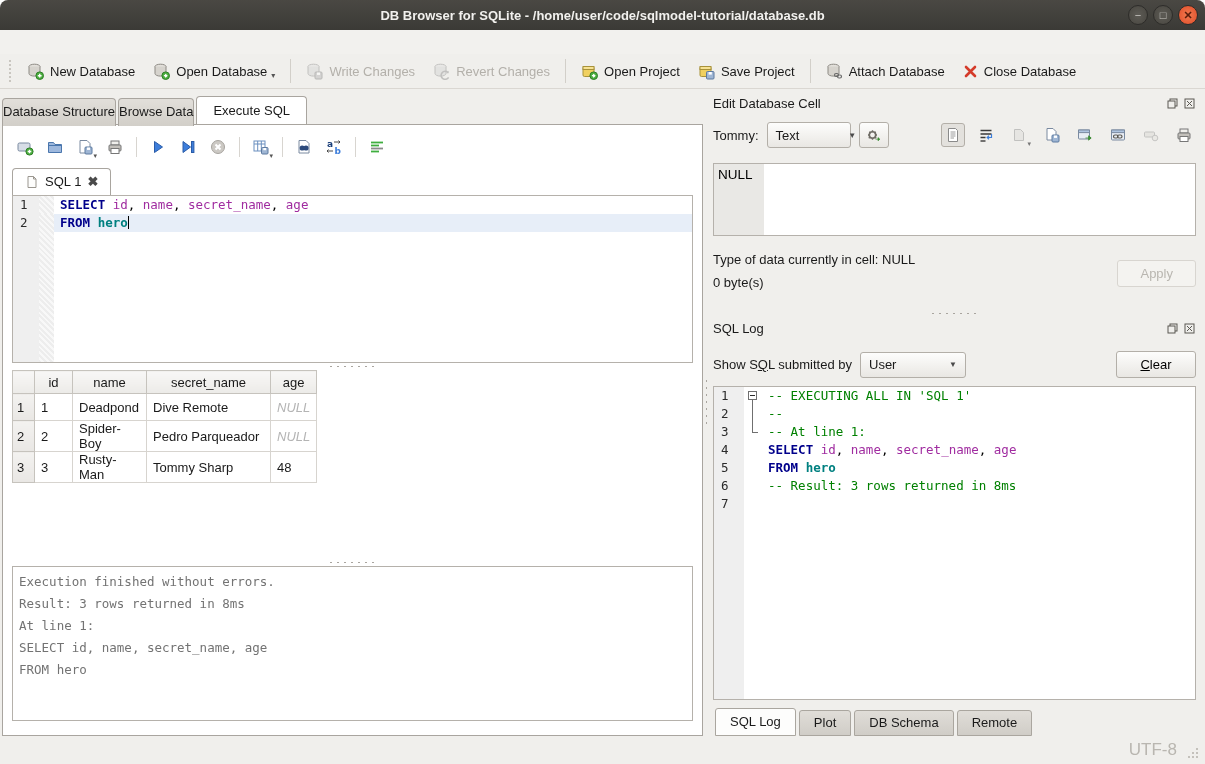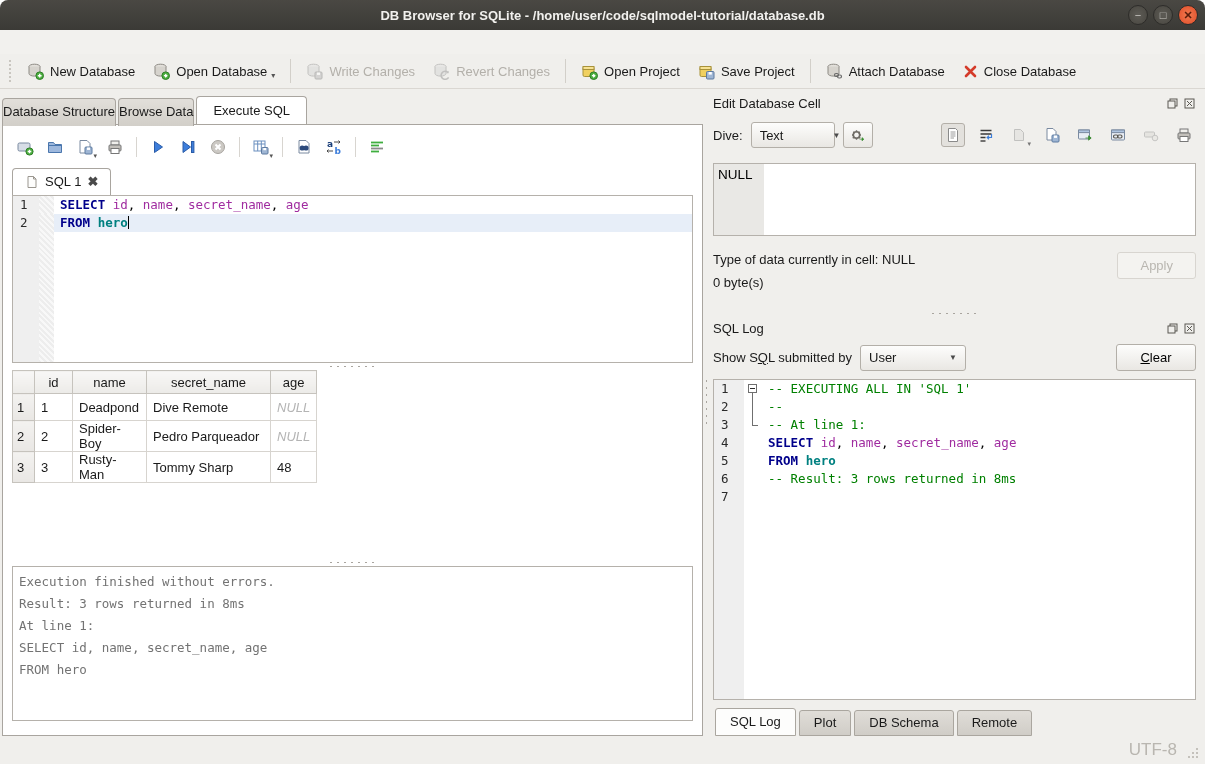--- a/index.html
+++ b/index.html
@@ -106,23 +106,23 @@
   .ci-btn.pressed { background:#e3e1dd; border:1px solid #b3afa8; }
   .ci-btn.disabled { cursor:default; }
   .ci-btn .mini-caret { position:absolute; right:0; bottom:-1px; font-size:7px; color:#777; }
 
   .cell-editor { margin-top:15px; height:73px; border:1px solid #b5b1ab; background:#fff; display:flex; flex:0 0 auto; }
   .cell-gutter { width:50px; background:#e9e8e5; padding:3px 0 0 4px; font-size:13.5px; color:#000; }
   .cell-info { margin-top:12px; position:relative; flex:0 0 auto; }
   .cell-info .line { height:23px; line-height:23px; }
   .btn { height:27px; background:linear-gradient(#fdfdfc,#e9e7e3); border:1px solid #b3afa8; border-radius:3px; padding:0 22px; cursor:pointer; font-size:13px; }
   .btn.disabled { background:#f4f3f0; color:#b9b6b0; border-color:#d8d5d0; cursor:default; }
-  .apply-btn { position:absolute; right:0; top:4px; }
-
-  .log-controls { display:flex; align-items:center; margin-top:5px; flex:0 0 auto; }
+  .apply-btn { position:absolute; right:0; top:12px; }
+
+  .log-controls { display:flex; align-items:center; margin-top:12px; flex:0 0 auto; }
   .clear-btn { margin-left:auto; width:80px; text-align:center; padding:0; }
   .log-editor { margin-top:8px; margin-bottom:9px; flex:1; border:1px solid #b5b1ab; background:#fff; display:flex; flex-direction:column; overflow:hidden; min-height:0; }
   .log-editor .gutter-num { width:30px; }
   .fold-cell { width:18px; position:relative; flex:0 0 auto; background:#fff; }
   .fold-box { position:absolute; left:4px; top:4px; width:9px; height:9px; border:1px solid #6f6f6f; background:#fff; }
   .fold-box::after { content:""; position:absolute; left:1px; top:3px; width:5px; height:1px; background:#2b2b2b; }
   .fold-pipe::before { content:""; position:absolute; left:8px; top:0; bottom:0; width:1px; background:#6f6f6f; }
   .fold-below::before { content:""; position:absolute; left:8px; top:13px; bottom:0; width:1px; background:#6f6f6f; }
   .fold-elbow::before { content:""; position:absolute; left:8px; top:0; height:9px; width:1px; background:#6f6f6f; }
   .fold-elbow::after { content:""; position:absolute; left:8px; top:9px; width:6px; height:1px; background:#6f6f6f; }
@@ -455,21 +455,21 @@
             </span>
           <span class="dock-ico">
               <svg width="11" height="11" viewBox="0 0 11 11">
                 <rect x="1" y="1" width="9" height="9" fill="none" stroke="#5a5852"></rect>
                 <path d="M3 3l5 5M8 3l-5 5" stroke="#5a5852"></path>
               </svg>
             </span>
         </div>
 
         <div class="mode-row">
-          <span>Dive:</span>
+          <span>Tommy:</span>
           <div class="combo mode">
             <span class="cval">Text</span>
             <span class="ctri">▼</span>
           </div>
           <div class="tool-btn">
             <svg width="17" height="17" viewBox="0 0 17 17">
                 <circle cx="7.5" cy="8" r="3.2" fill="none" stroke="#6f6c66" stroke-width="1.6"></circle>
                 <path d="M7.5 3.2v2M7.5 10.8v2M3 8h2M10 8h2M4.3 4.8l1.4 1.4M9.8 9.8l1.4 1.4M10.7 4.8L9.3 6.2M5.2 9.8l-1.4 1.4" stroke="#6f6c66" stroke-width="1.4"></path>
                 <path d="M10.5 12.2h4M13 10.6l1.8 1.6-1.8 1.6z" fill="#4caf3f" stroke="#2e7d27" stroke-width=".6"></path>
               </svg>

